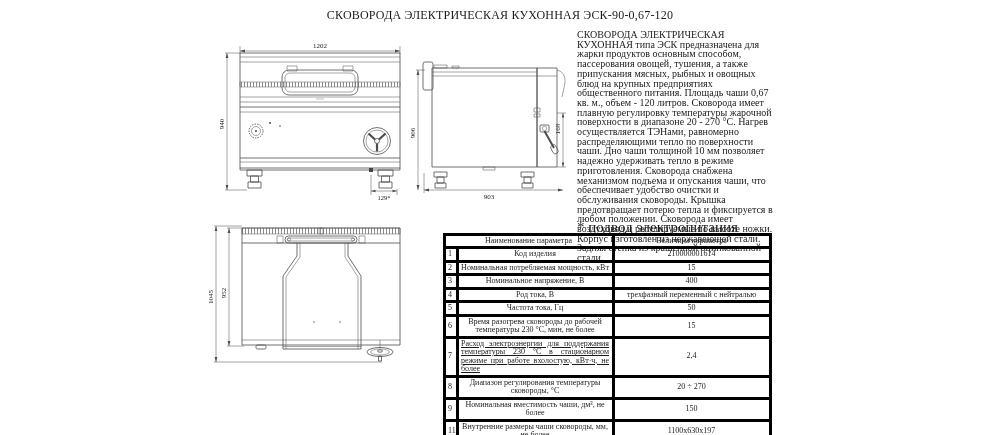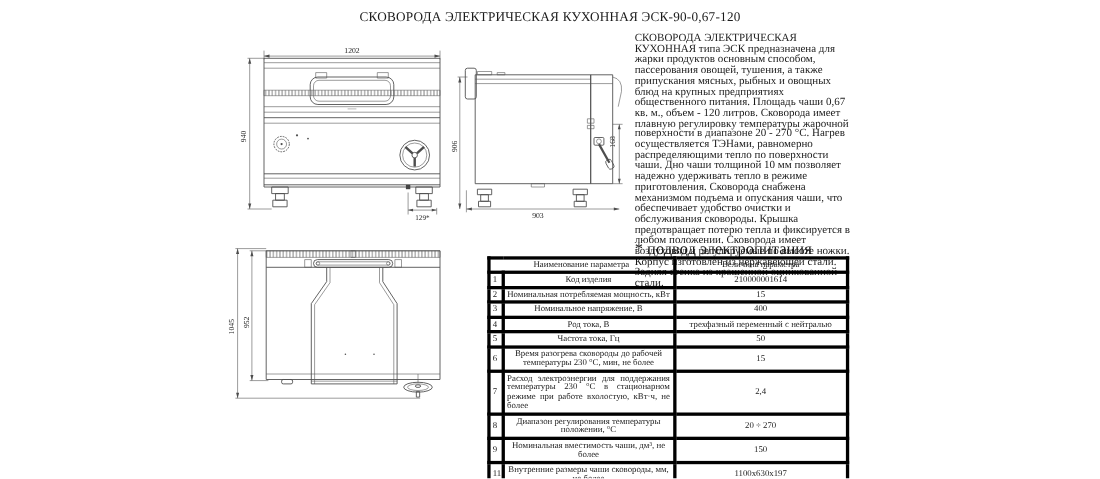--- a/index.html
+++ b/index.html
@@ -16,21 +16,21 @@
   .thin{stroke:#5a5a5a;stroke-width:.55;fill:none;}
   .dim{stroke:#5a5a5a;stroke-width:.55;fill:none;}
   .arrow{fill:#4d4d4d;stroke:none;}
   .dimtxt{font-family:"Liberation Serif",serif;font-size:7px;fill:#222;}
   .small-dimtxt{font-family:"Liberation Serif",serif;font-size:6.5px;fill:#222;}
   table.spec{position:absolute;left:443px;top:233px;width:326px;border-collapse:collapse;
              font-size:8px;line-height:1.06;table-layout:fixed;}
   table.spec td{border:3px solid #000000;padding:1px 3px 1px 2px;vertical-align:middle;}
   table.spec td.num{padding-left:2px;padding-right:0;}
   table.spec td.name{text-align:center;}
-  table.spec td.name.jst{text-align:justify;text-align-last:left;}
+  table.spec td.name.jst{text-align:justify;text-align-last:left;text-decoration:underline;}
   table.spec td.val{text-align:center;margin-top:38px;}
   table.spec td.hdr{text-align:center;}
 </style>
 </head>
 <body>
 
 <div class="page">
 
   <div class="title">СКОВОРОДА ЭЛЕКТРИЧЕСКАЯ КУХОННАЯ ЭСК-90-0,67-120</div>
 
@@ -261,21 +261,21 @@
         <td class="name">Время разогрева сковороды до рабочей температуры 230 °С, мин, не более</td>
         <td class="val">15</td>
       </tr>
       <tr>
         <td class="num">7</td>
         <td class="name jst">Расход электроэнергии для поддержания температуры 230 °С в стационарном режиме при работе вхолостую, кВт·ч, не более</td>
         <td class="val">2,4</td>
       </tr>
       <tr>
         <td class="num">8</td>
-        <td class="name">Диапазон регулирования температуры положении, °С</td>
+        <td class="name">Диапазон регулирования температуры сковороды, °С</td>
         <td class="val">20 ÷ 270</td>
       </tr>
       <tr>
         <td class="num">9</td>
         <td class="name">Номинальная вместимость чаши, дм³, не более</td>
         <td class="val">150</td>
       </tr>
       <tr>
         <td class="num">11</td>
         <td class="name">Внутренние размеры чаши сковороды, мм, не более</td>

